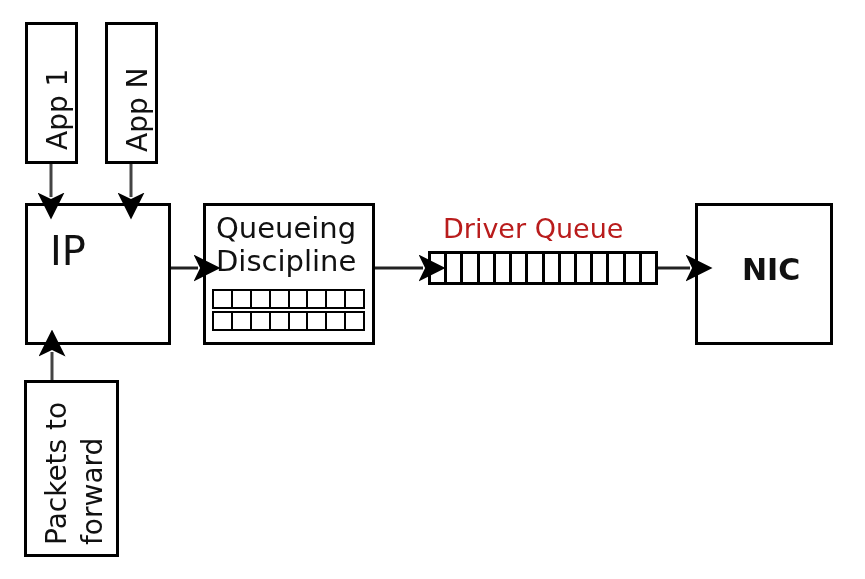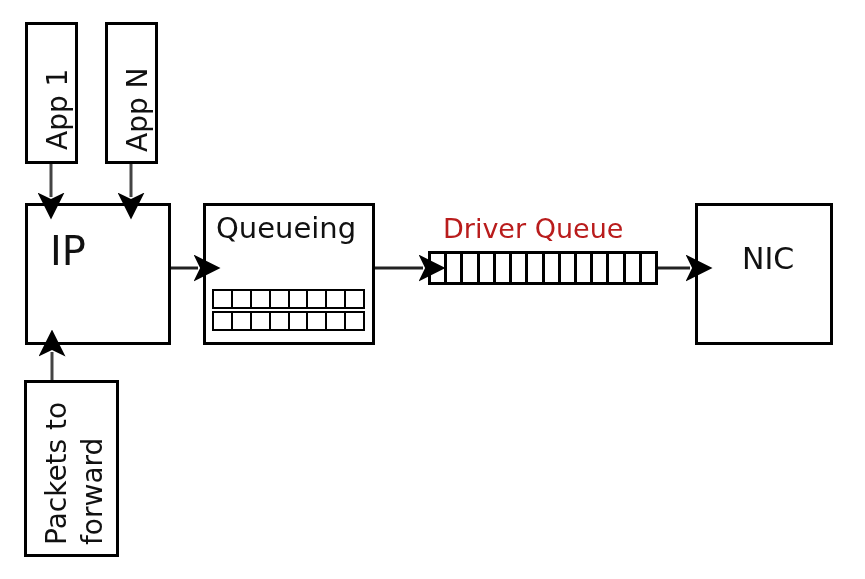--- a/index.html
+++ b/index.html
@@ -95,20 +95,21 @@
   <div class="vtext" style="left:41px; top:150px; font-size:28px; transform: rotate(-90deg);">App 1</div>
 
   <div class="box" style="left:105px; top:22px; width:53px; height:142px;"></div>
   <div class="vtext" style="left:121px; top:152px; font-size:28px; transform: rotate(-90deg);">App N</div>
 
   <div class="box" style="left:25px; top:203px; width:146px; height:142px;"></div>
   <div class="box-label" style="left:50px; top:228px; font-size:40px;">IP</div>
 
   <div class="box" style="left:203px; top:203px; width:172px; height:142px;"></div>
   <div class="box-label" style="left:216px; top:212px; font-size:29px;">Queueing</div>
+  <div class="box-label" style="left:216px; top:245px; font-size:29px;">Discipline</div>
 
   <div class="qd-strip" style="left:212px; top:289px; width:153px; height:20px;">
     <div class="qd-cell"></div>
     <div class="qd-cell"></div>
     <div class="qd-cell"></div>
     <div class="qd-cell"></div>
     <div class="qd-cell"></div>
     <div class="qd-cell"></div>
     <div class="qd-cell"></div>
     <div class="qd-cell"></div>
@@ -136,21 +137,21 @@
     <div class="queue-cell"></div>
     <div class="queue-cell"></div>
     <div class="queue-cell"></div>
     <div class="queue-cell"></div>
     <div class="queue-cell"></div>
     <div class="queue-cell"></div>
     <div class="queue-cell"></div>
   </div>
 
   <div class="box" style="left:695px; top:203px; width:138px; height:142px;"></div>
-  <div class="box-label" style="left:742px; top:242px; font-size:30px;">NIC</div>
+  <div class="box-label" style="left:742px; top:253px; font-size:30px;font-weight:bold;">NIC</div>
 
   <div class="box" style="left:24px; top:380px; width:95px; height:177px;"></div>
   <div class="vtext" style="left:40px; top:545px; font-size:28px; transform: rotate(-90deg);">Packets to</div>
   <div class="vtext" style="left:76px; top:545px; font-size:28px; transform: rotate(-90deg);">forward</div>
 
   <svg class="arrows" viewBox="0 0 865 579">
     <defs>
       <marker id="ah-down" markerWidth="9" markerHeight="9" refX="1.5" refY="4.5" orient="auto" markerUnits="strokeWidth">
         <path d="M0,0 L9,4.5 L0,9 L2.2,4.5 Z" fill="#000000"></path>
       </marker>

